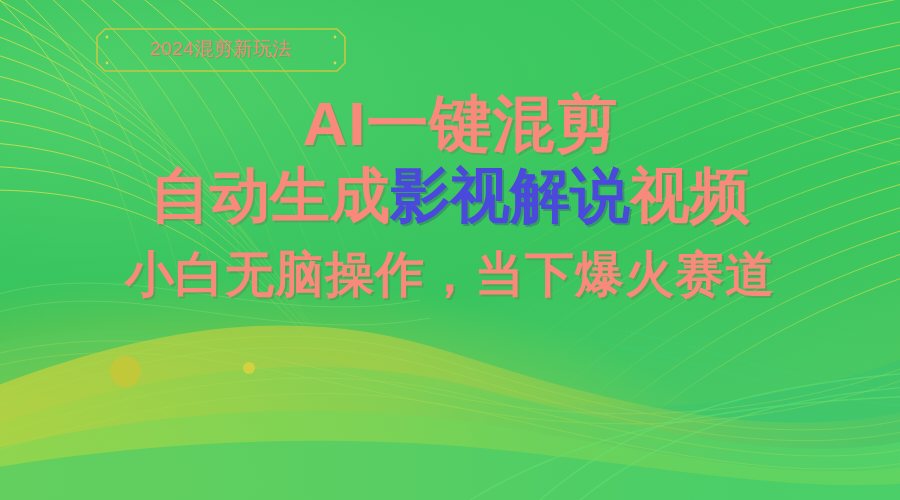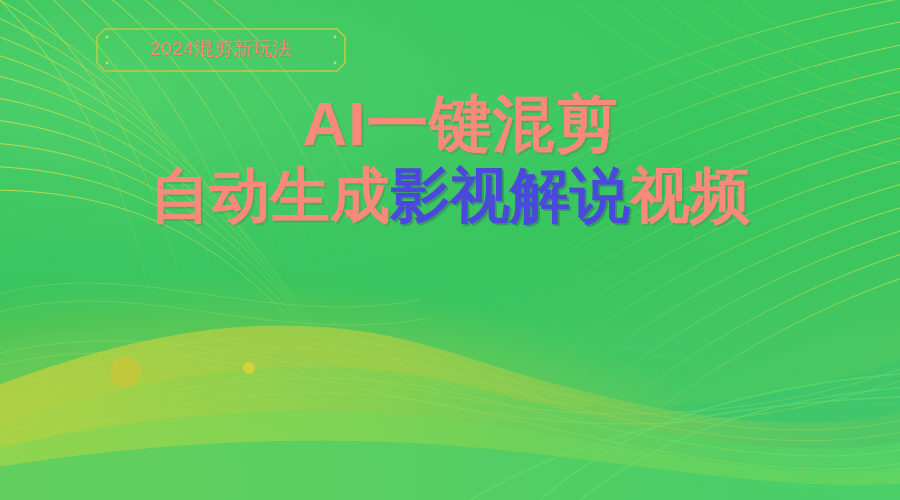--- a/index.html
+++ b/index.html
@@ -203,18 +203,19 @@
       <circle cx="239" cy="35" r="1.4" fill="#D9DE55" opacity=".9"></circle>
     </svg>
     <span class="badge-text">2024混剪新玩法</span>
   </div>
 
   <div class="headline">
     <div class="line line-1">AI一键混剪</div>
     <div class="line line-2">
       <span>自动生成</span><span class="hl">影视解说</span><span>视频</span>
     </div>
+    <div class="line line-3">小白无脑操作，当下爆火赛道</div>
   </div>
 
   <div class="dot dot-big"></div>
   <div class="dot dot-small"></div>
 
 </div>
 
 </body></html>

